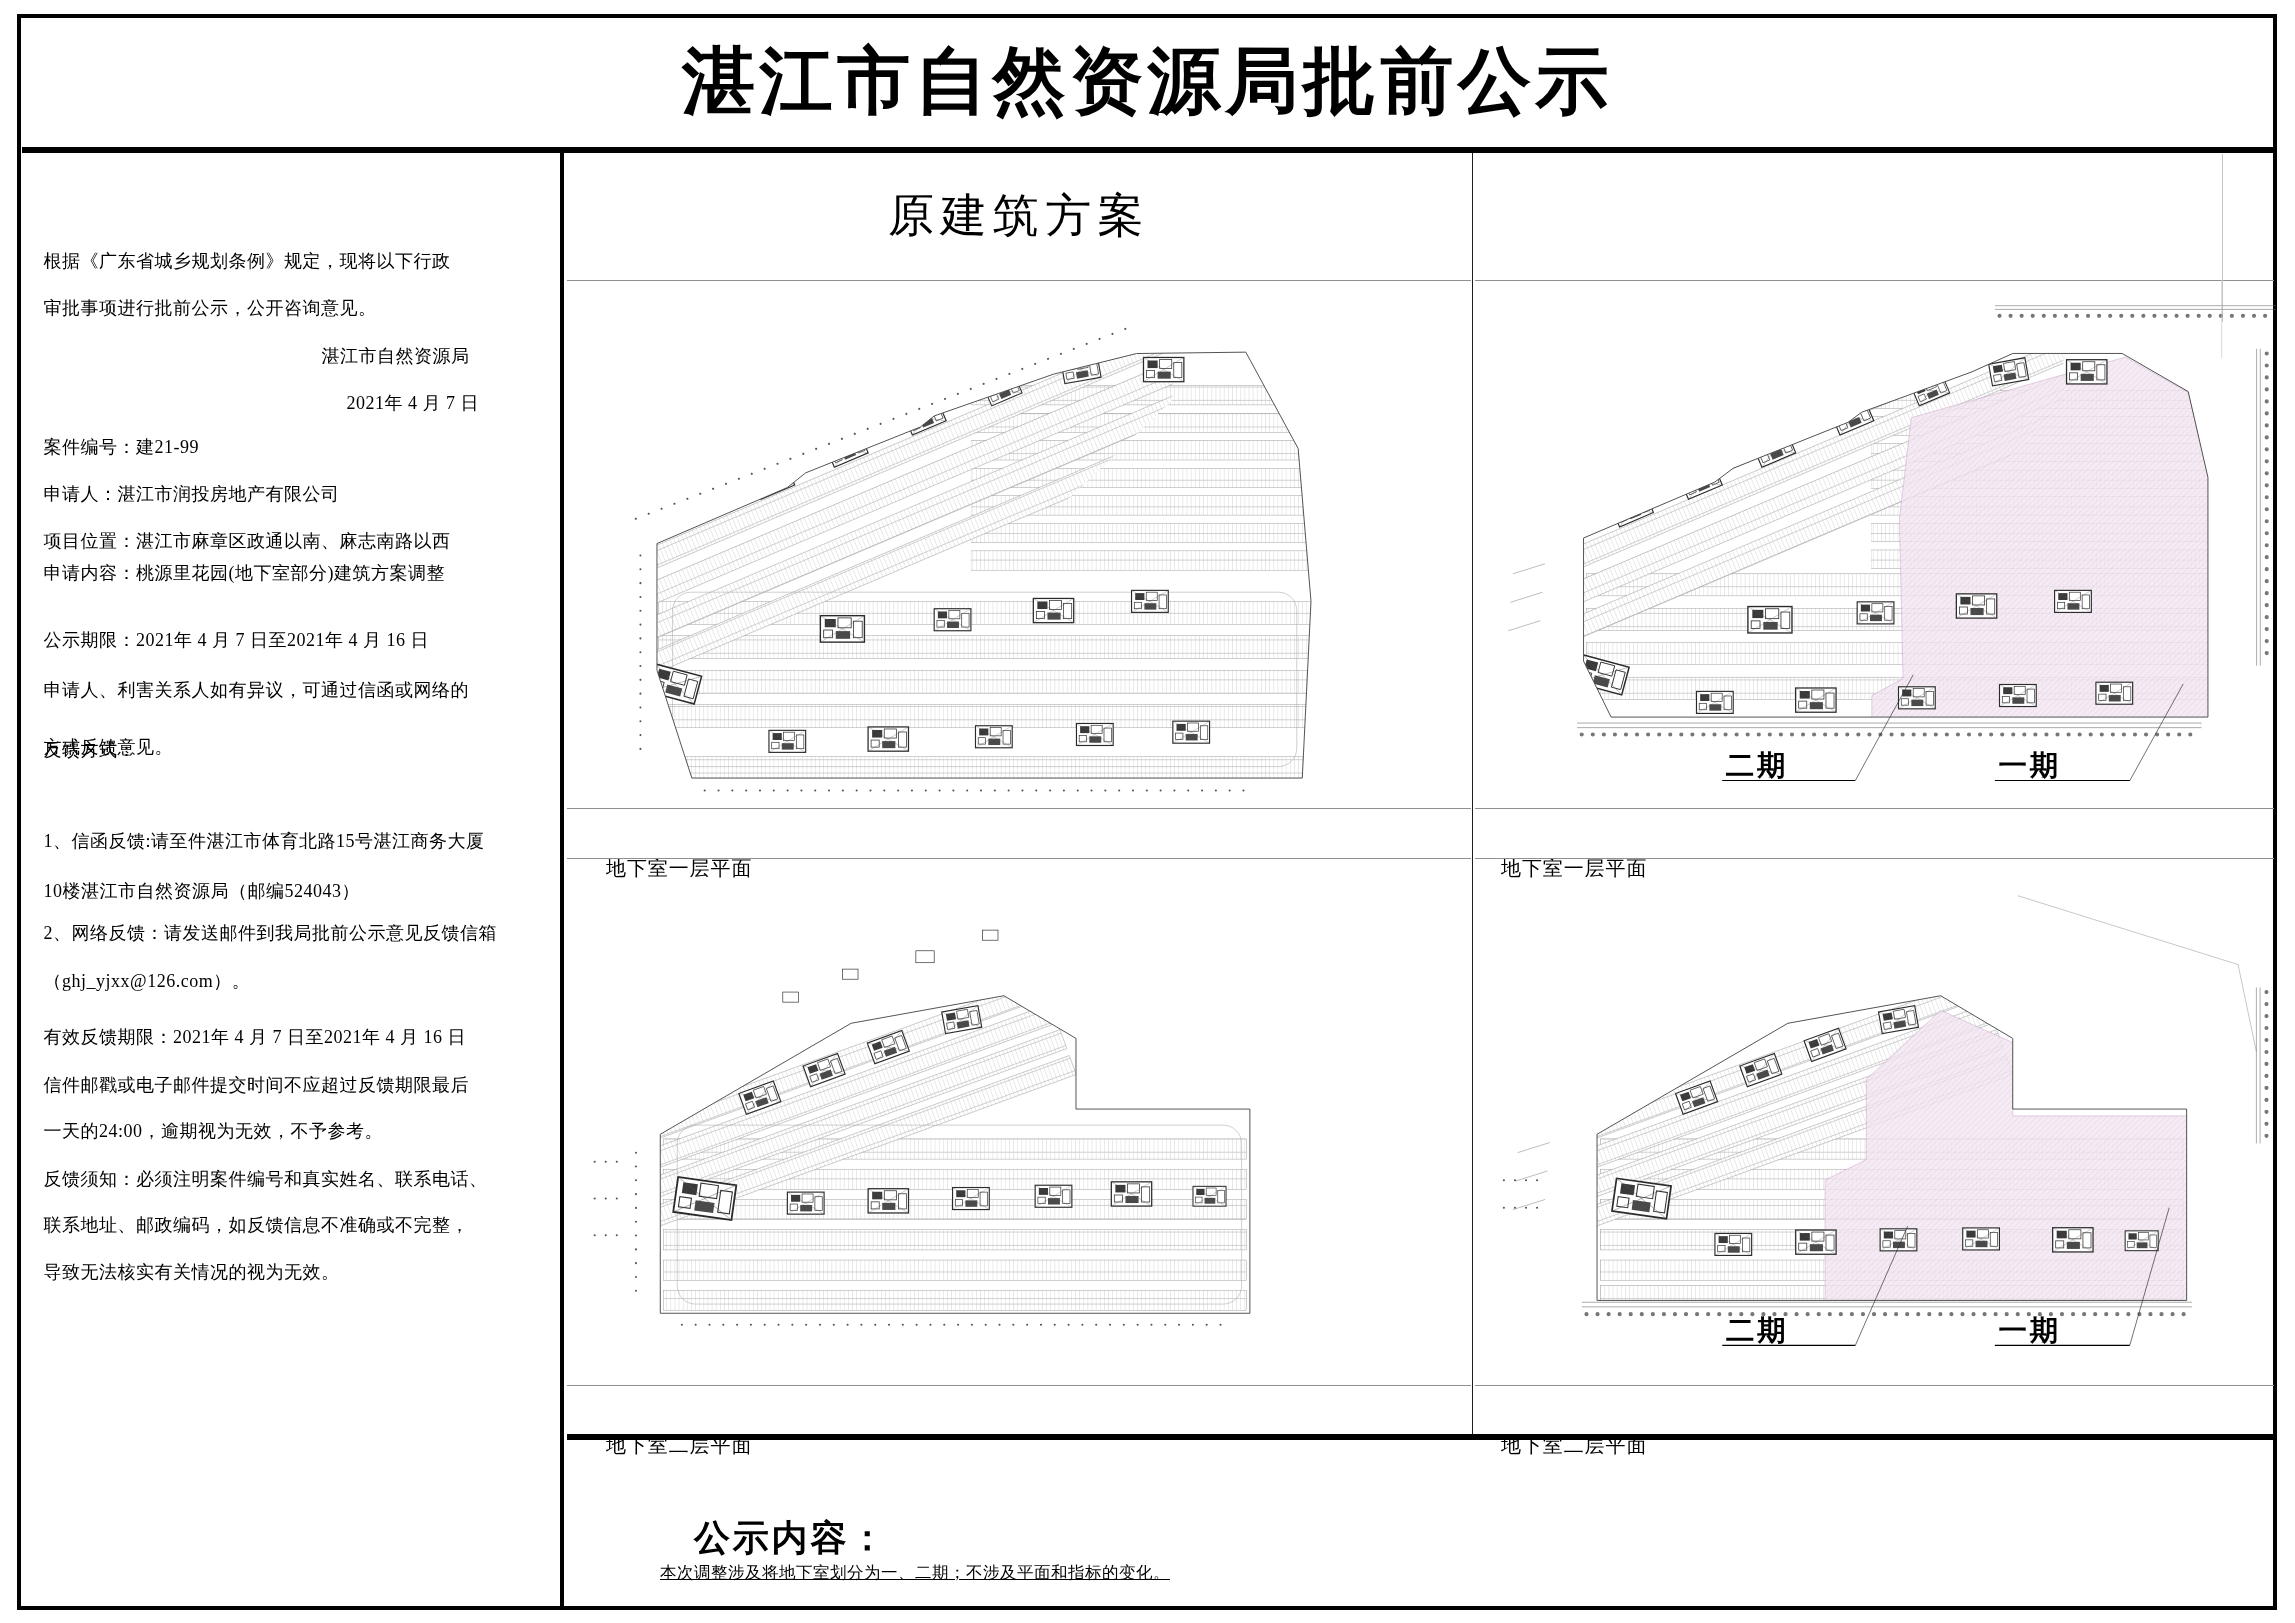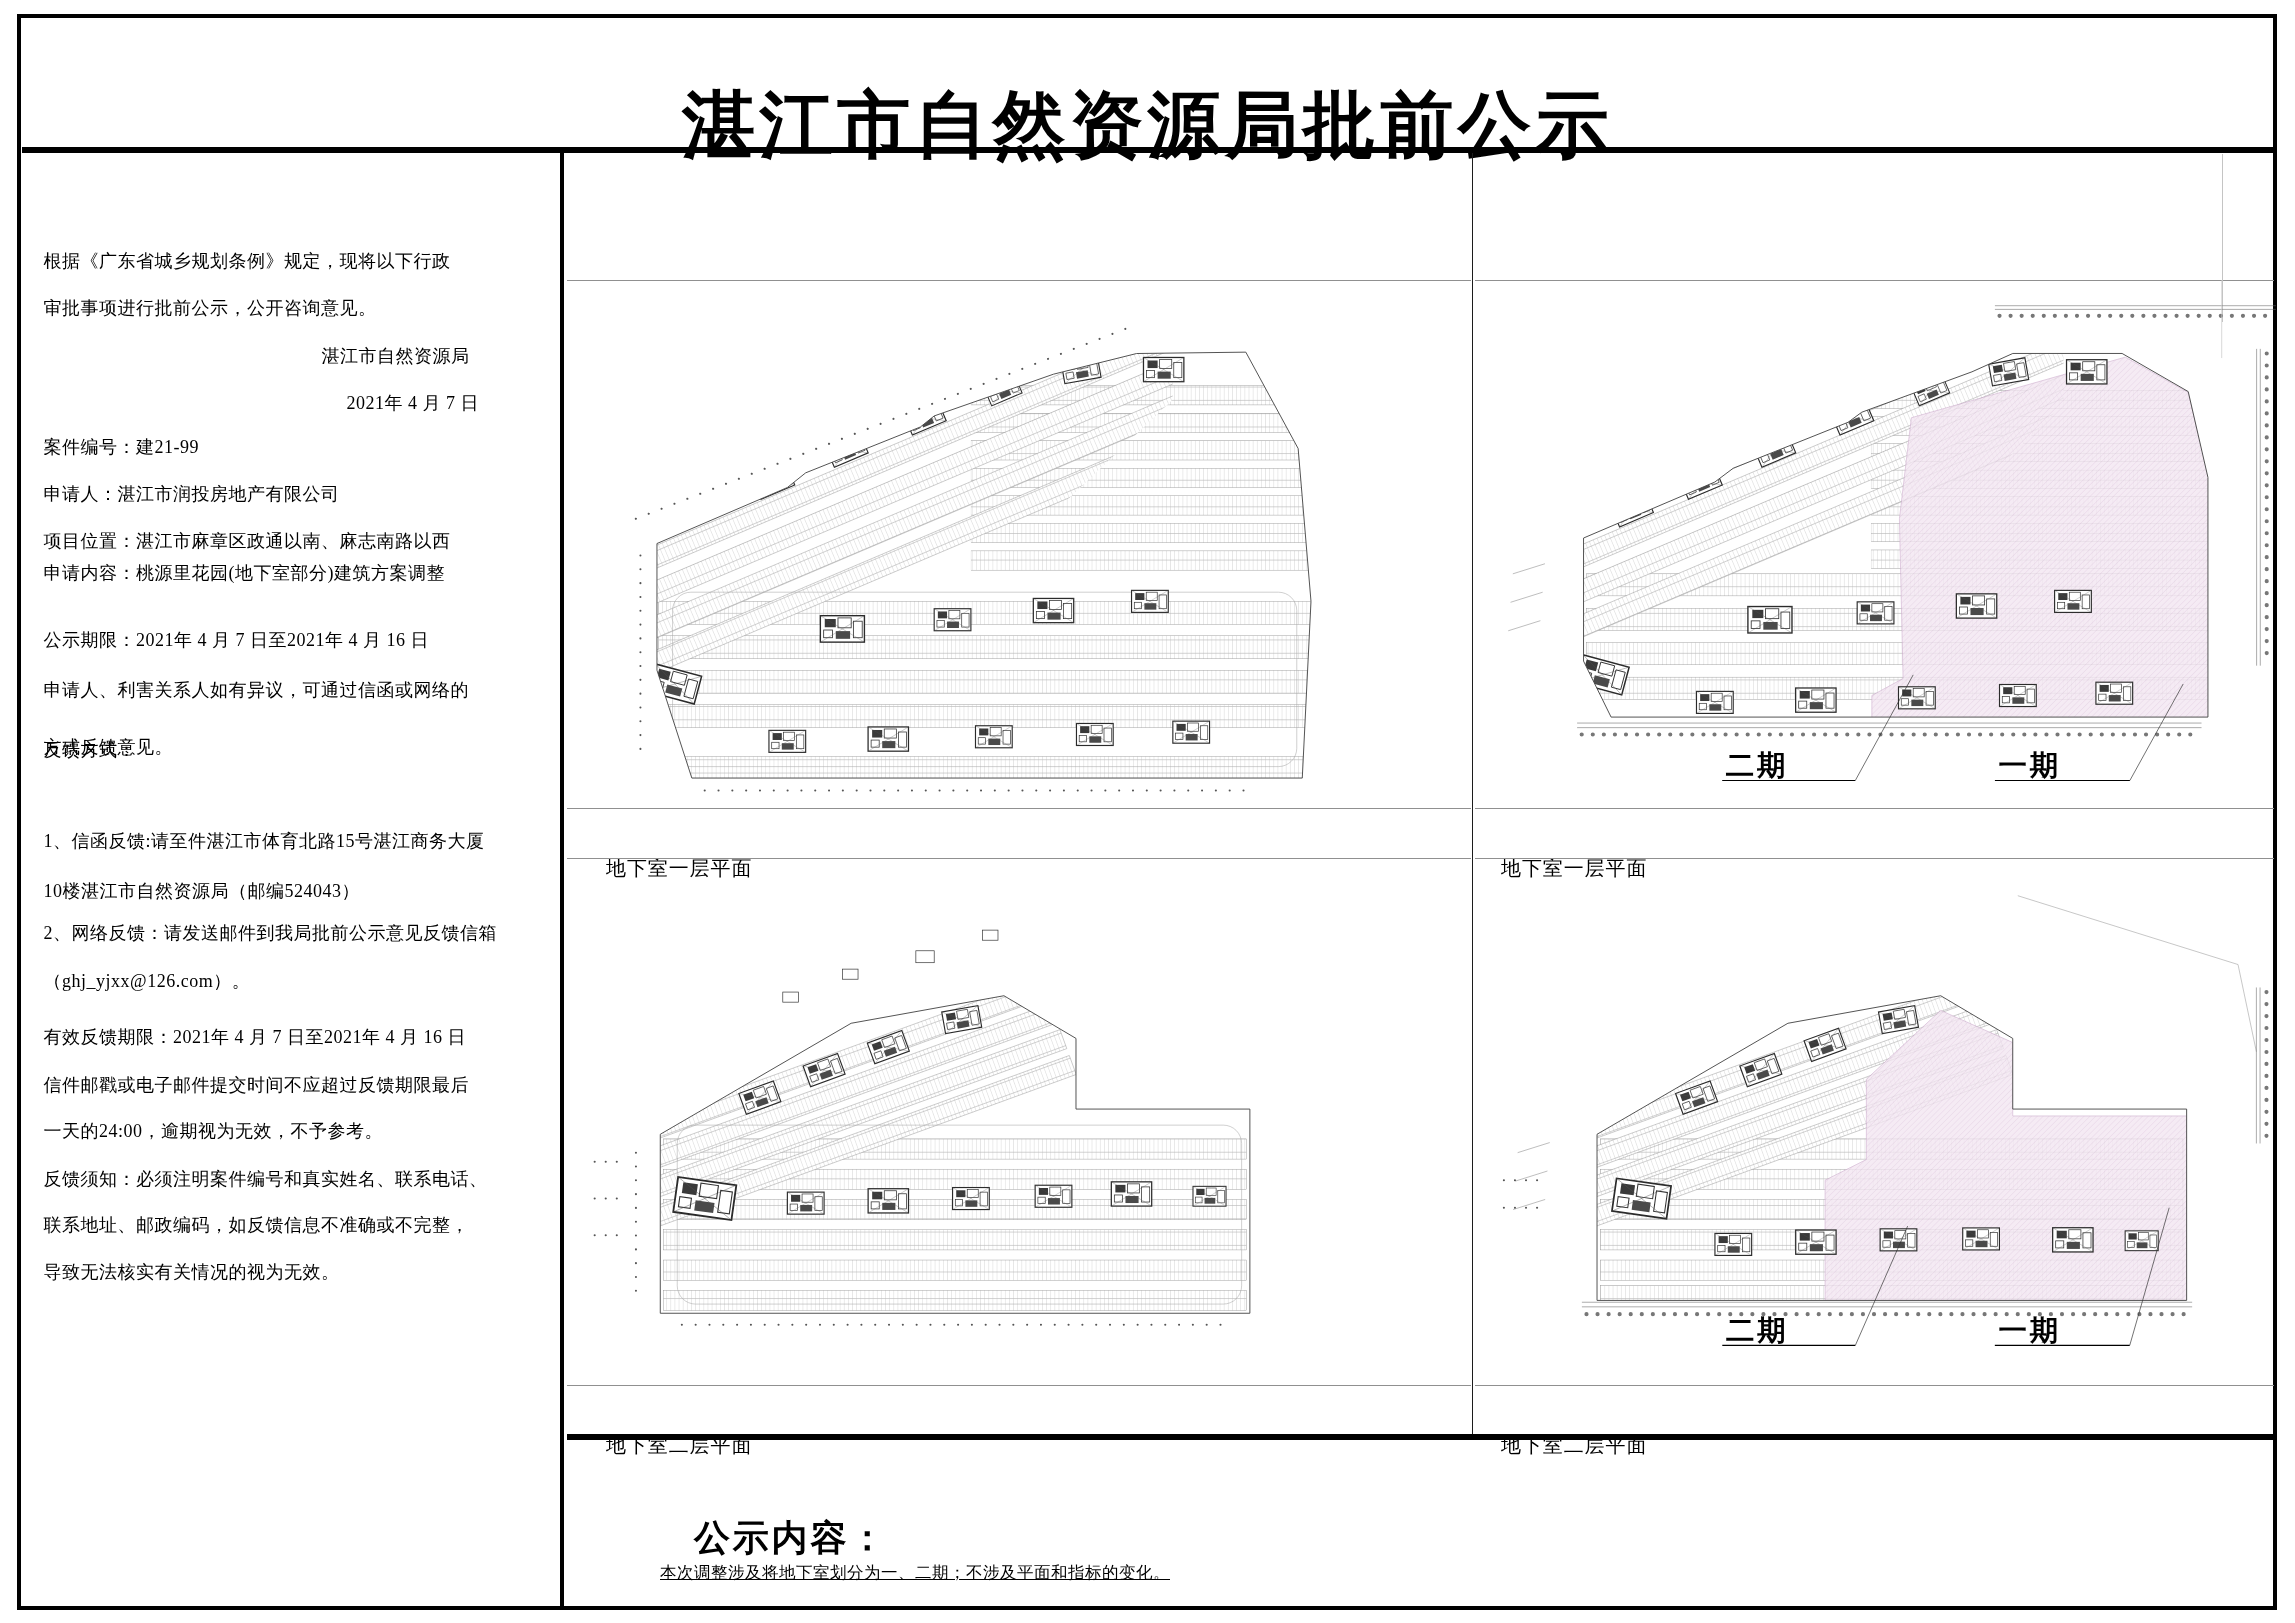--- a/index.html
+++ b/index.html
@@ -1,20 +1,20 @@
 <!DOCTYPE html>
 <html style="font-size:7.3px"><head>
 <meta charset="utf-8">
 <style>
   html,body{margin:0;padding:0;background:#fff;}
   #page{position:relative;width:2295px;height:1624px;background:#fff;overflow:hidden;
         font-family:"Liberation Serif",serif;color:#000;}
   .abs{position:absolute;}
   #page-border{left:17.4px;top:13.8px;width:2260px;height:1596px;border:4.1px solid #000;box-sizing:border-box;}
-  #title-band{left:21.6px;top:18px;width:2252px;height:129px;display:flex;align-items:center;justify-content:center;margin-top:44px;}
+  #title-band{left:21.6px;top:18px;width:2252px;height:129px;display:flex;align-items:center;justify-content:center;}
   #title-band .t{font-size:73px;font-weight:700;letter-spacing:4.6px;white-space:nowrap;}
   #title-bar{left:21.6px;top:147px;width:2252px;height:5.5px;background:#000;}
   #left-panel{left:21.6px;top:153px;width:542px;height:1453px;border-right:4.1px solid #000;box-sizing:border-box;}
   .nline{position:absolute;left:22px;font-size:18px;letter-spacing:0.5px;white-space:nowrap;line-height:1.15;}
   .gutter{left:1472px;top:153px;width:1.4px;height:1281px;background:#1c1c1c;}
   .panel-header{font-size:46px;letter-spacing:6.4px;text-align:center;white-space:nowrap;}
   .hrule{height:0.9px;background:#909090;}
   .cap{font-size:20px;letter-spacing:0.9px;white-space:nowrap;margin-top:32px;}
   #thick-bar{left:567px;top:1434px;width:1706px;height:6px;background:#000;}
   #footer-heading{left:660px;top:1514px;font-size:36px;font-weight:600;letter-spacing:2.8px;margin-left:34px;}
@@ -77,20 +77,21 @@
     <div class="nline" style="top:874px">有效反馈期限：2021年 4 月 7 日至2021年 4 月 16 日</div>
     <div class="nline" style="top:922px">信件邮戳或电子邮件提交时间不应超过反馈期限最后</div>
     <div class="nline" style="top:968px">一天的24:00，逾期视为无效，不予参考。</div>
     <div class="nline" style="top:1016px">反馈须知：必须注明案件编号和真实姓名、联系电话、</div>
     <div class="nline" style="top:1062px">联系地址、邮政编码，如反馈信息不准确或不完整，</div>
     <div class="nline" style="top:1109px">导致无法核实有关情况的视为无效。</div>
   </div>
 
   <div class="gutter abs"></div>
 
+  <div class="abs panel-header" style="left:567px;top:185px;width:904px">原建筑方案</div>
   <div class="abs hrule" style="left:567px;top:280px;width:904px"></div>
   <div class="abs hrule" style="left:1475px;top:280px;width:799px"></div>
 
   <div class="abs hrule" style="left:567px;top:808px;width:904px"></div>
   <div class="abs hrule" style="left:1475px;top:808px;width:799px"></div>
   <div class="abs cap" style="left:606px;top:823px">地下室一层平面</div>
   <div class="abs cap" style="left:1501px;top:823px">地下室一层平面</div>
   <div class="abs hrule" style="left:567px;top:858px;width:904px"></div>
   <div class="abs hrule" style="left:1475px;top:858px;width:799px"></div>
 

